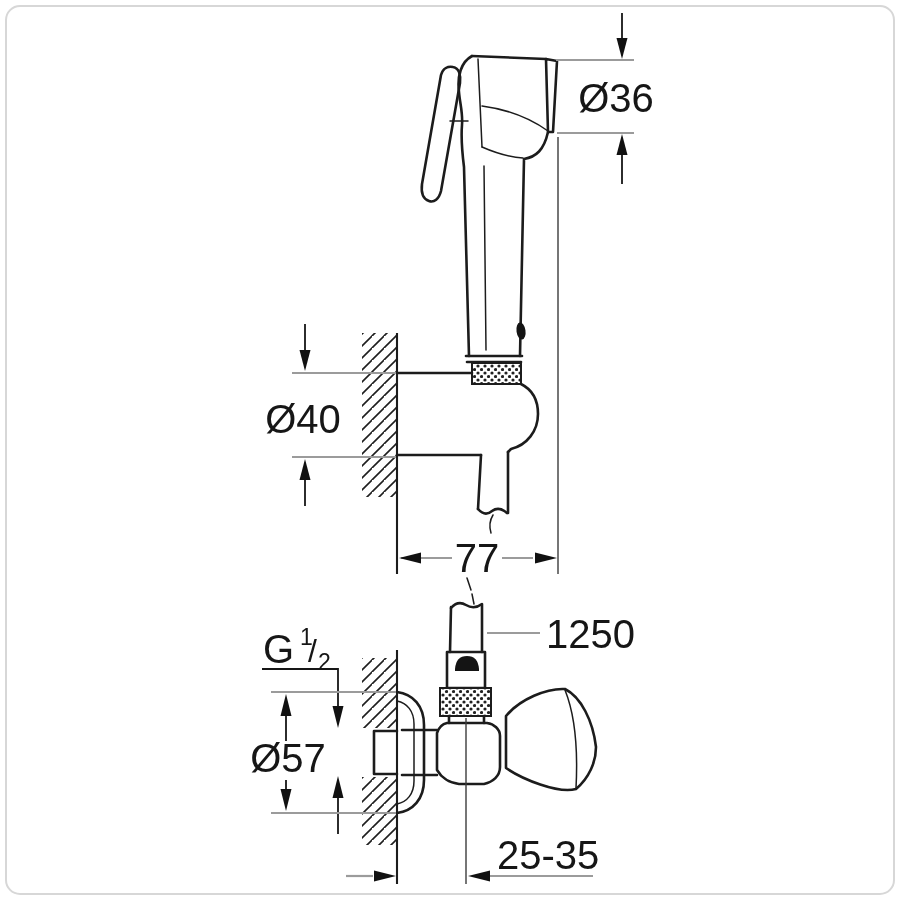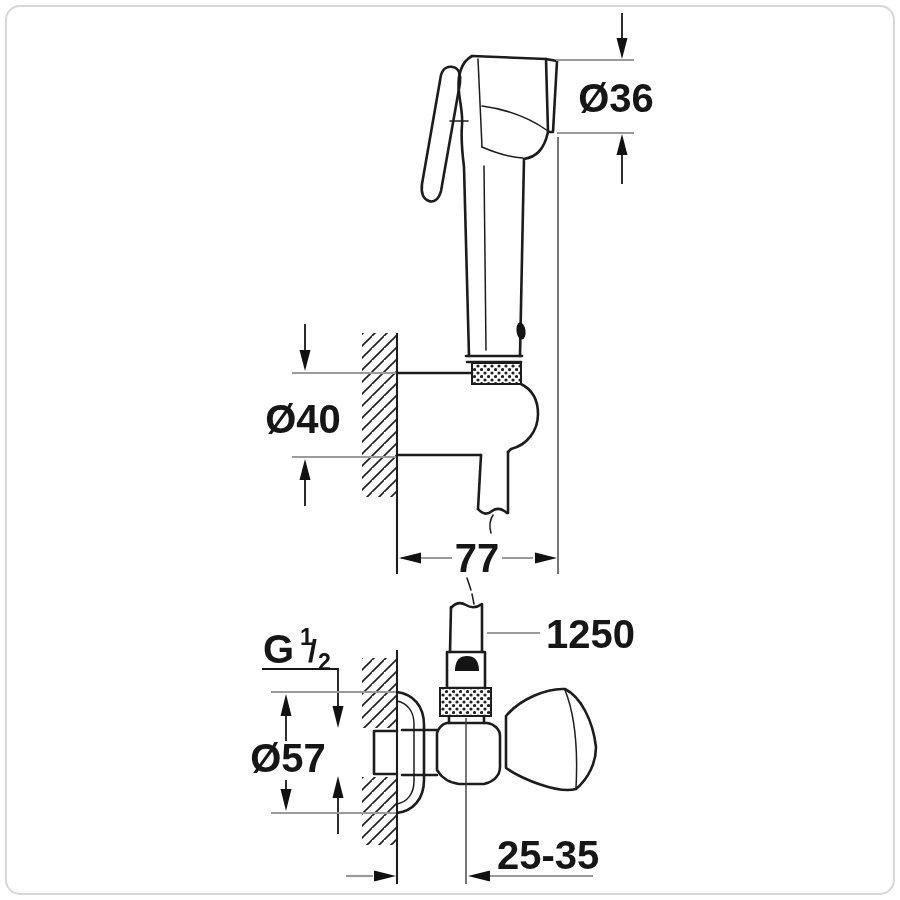--- a/index.html
+++ b/index.html
@@ -1,17 +1,17 @@
 <!DOCTYPE html>
 <html><head>
 <meta charset="utf-8">
 <style>
   html,body{margin:0;padding:0;background:#ffffff;}
   body{width:900px;height:900px;position:relative;overflow:hidden;}
-  .canvas{position:absolute;inset:0;font-weight:bold;}
+  .canvas{position:absolute;inset:0;}
   svg{display:block;width:900px;height:900px;}
   .obj{fill:none;stroke:#1c1c1c;stroke-width:2.6;stroke-linecap:round;stroke-linejoin:round;}
   .obj2{fill:none;stroke:#1c1c1c;stroke-width:2.1;stroke-linecap:butt;}
   .thin{fill:none;stroke:#1c1c1c;stroke-width:1.5;stroke-linecap:round;}
   .ext{fill:none;stroke:#3c3c3c;stroke-width:1.4;}
   .dim{fill:none;stroke:#9b9b9b;stroke-width:2.2;}
   .ldr{fill:none;stroke:#161616;stroke-width:1.8;}
   .arr{fill:#111111;stroke:none;}
   .blk{fill:#141414;stroke:none;}
   .fill-knurl{fill:url(#knurl);stroke:#1c1c1c;stroke-width:2;}

